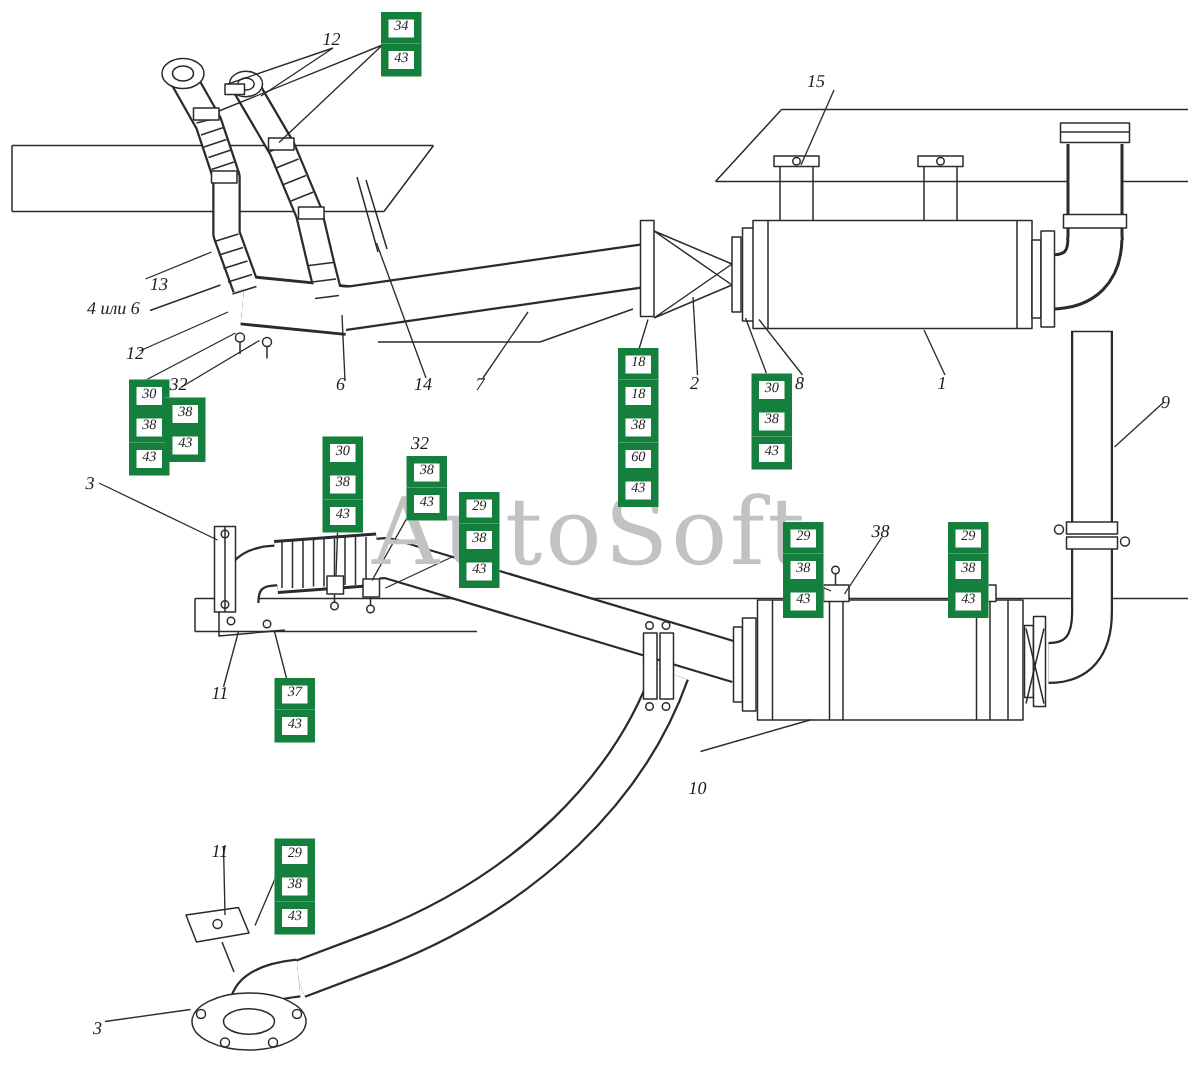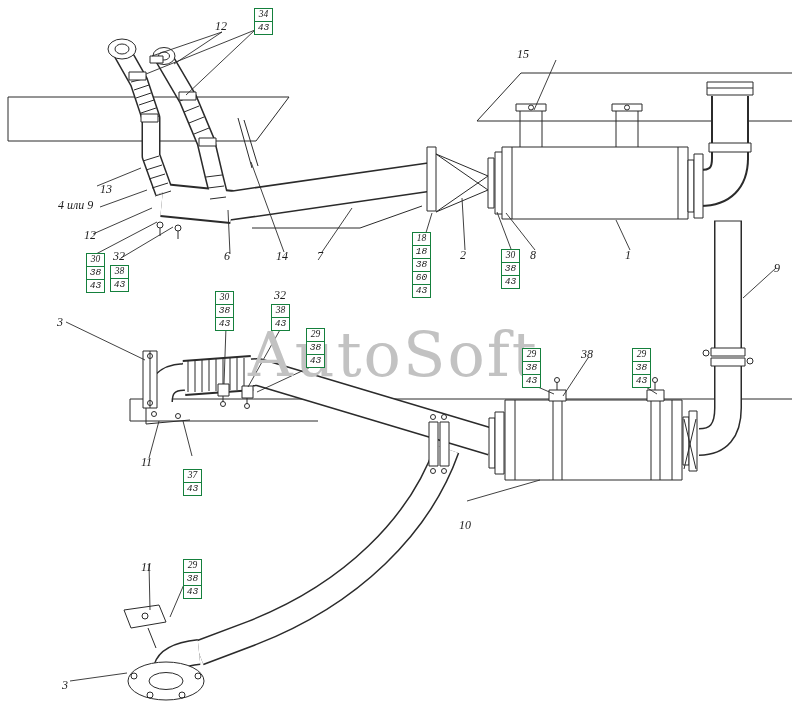--- a/index.html
+++ b/index.html
@@ -4,24 +4,24 @@
 <style>
   html,body{margin:0;padding:0;background:#ffffff;}
   .stage{position:relative;width:800px;height:711px;background:#ffffff;overflow:hidden;
          font-family:"Liberation Serif",serif;}
   .diagram-svg{position:absolute;left:0;top:0;}
   .watermark{position:absolute;left:248px;top:318px;font-family:"DejaVu Serif",serif;
              font-size:62px;letter-spacing:2px;color:#c2c2c2;user-select:none;}
   .callout-layer{position:absolute;left:0;top:0;width:800px;height:711px;}
   .callout{position:absolute;font-family:"Liberation Serif",serif;font-style:italic;
            font-size:12px;color:#1c1c1c;line-height:1;white-space:nowrap;}
-  .callout .box{width:17px;height:12px;border:1px solid #15803d;background:#fff;
+  .callout .box{width:17px;height:12px;border:5px solid #15803d;background:#fff;
                 font-size:9.5px;font-style:italic;display:flex;align-items:center;
                 justify-content:center;}
-  .callout .box + .box{margin-top:-1px;font-family:Liberation Mono, monospace;}
+  .callout .box + .box{margin-top:-1px;}
 </style>
 </head>
 <body>
 
 <div class="stage">
 
   <svg class="diagram-svg" width="800" height="711" viewBox="0 0 800 711">
     <g fill="none" stroke="#2b2b2b" stroke-width="1" stroke-linejoin="round">
 
       <g>
@@ -217,23 +217,23 @@
   </svg>
 
   <div class="watermark">AutoSoft</div>
 
   <div class="callout-layer">
       <div class="callout" style="left: 254px; top: 8px;">
         <div class="box">34</div>
         <div class="box">43</div>
       </div>
       <div class="callout" style="left: 215px; top: 20px;">12</div>
-      <div class="callout" style="left: 517px; top: 48px;">15</div>
+      <div class="callout" style="left: 538px; top: 48px;">15</div>
       <div class="callout" style="left: 84px; top: 183px; margin-left: 16px;">13</div>
-      <div class="callout" style="left: 58px; top: 199px;">4 или 9</div>
+      <div class="callout" style="left: 58px; top: 199px;">4 или 6</div>
       <div class="callout" style="left: 84px; top: 229px;">12</div>
       <div class="callout" style="left: 86px; top: 253px;">
         <div class="box">30</div>
         <div class="box">38</div>
         <div class="box">43</div>
       </div>
       <div class="callout" style="left: 113px; top: 250px;">32</div>
       <div class="callout" style="left: 110px; top: 265px;">
         <div class="box">38</div>
         <div class="box">43</div>
@@ -278,21 +278,21 @@
         <div class="box">38</div>
         <div class="box">43</div>
       </div>
       <div class="callout" style="left: 581px; top: 348px;">38</div>
       <div class="callout" style="left: 632px; top: 348px;">
         <div class="box">29</div>
         <div class="box">38</div>
         <div class="box">43</div>
       </div>
       <div class="callout" style="left: 141px; top: 456px;">11</div>
-      <div class="callout" style="left: 183px; top: 469px;">
+      <div class="callout" style="left: 183px; top: 452px;">
         <div class="box">37</div>
         <div class="box">43</div>
       </div>
       <div class="callout" style="left: 459px; top: 499px; margin-top: 20px;">10</div>
       <div class="callout" style="left: 141px; top: 561px;">11</div>
       <div class="callout" style="left: 183px; top: 559px;">
         <div class="box">29</div>
         <div class="box">38</div>
         <div class="box">43</div>
       </div>

